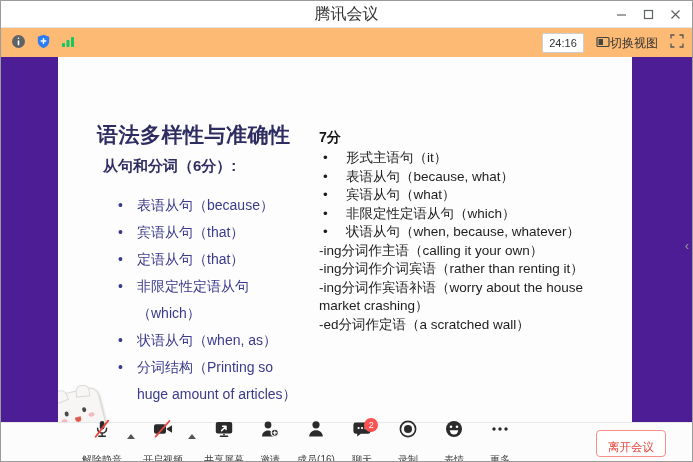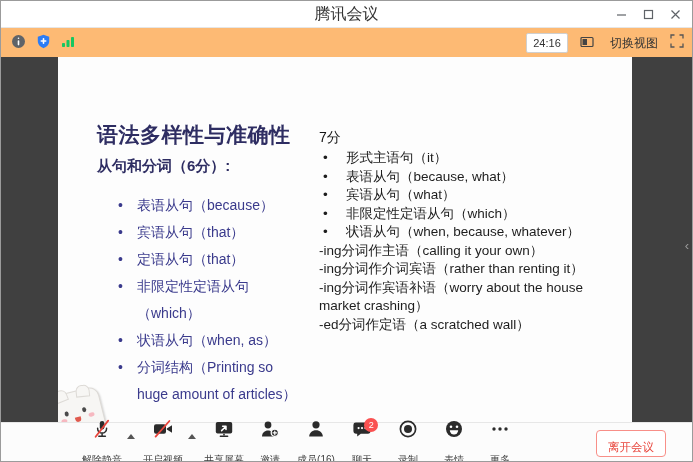--- a/index.html
+++ b/index.html
@@ -11,33 +11,33 @@
   .titlebar-title{position:absolute;left:0;right:0;top:0;height:26px;line-height:26px;text-align:center;font-size:16px;color:#333;}
   .win-controls{position:absolute;right:8px;top:0;height:26px;display:flex;align-items:center;gap:9px;}
   .win-btn{width:18px;height:18px;display:flex;align-items:center;justify-content:center;color:#5f6368;cursor:default;}
   .win-btn svg{display:block;}
 
   
   .statusbar{position:absolute;left:0;top:26px;width:100%;height:30px;background:#fdba74;border-top:1px solid #e6e6e6;}
   .status-left{position:absolute;left:10px;top:0;height:30px;display:flex;align-items:center;gap:10px;}
   .status-right{position:absolute;right:8px;top:0;height:30px;display:flex;align-items:center;gap:12px;}
   .timer{display:inline-block;min-width:42px;height:20px;line-height:18px;text-align:center;background:#fff;border:1px solid #cfcfcf;border-radius:2px;font-size:11px;color:#333;padding:0 4px;}
-  .switch-view{display:flex;align-items:center;gap:16px;font-size:12px;color:#333;cursor:default;}
-
-  
-  .content{position:absolute;left:0;top:56px;width:100%;height:365px;background:#404040;overflow:hidden;}
+  .switch-view{display:flex;align-items:center;gap:0;font-size:12px;color:#333;cursor:default;}
+
+  
+  .content{position:absolute;left:0;top:56px;width:100%;height:365px;background:#4c1d95;overflow:hidden;}
   .slide{position:absolute;left:57px;top:0;width:574px;height:365px;background:#fdfdfd;overflow:hidden;}
   .slide-title{position:absolute;left:39px;top:64px;margin:0;font-size:21px;font-weight:bold;color:#2e2d62;letter-spacing:.5px;}
   .col-left{position:absolute;left:39px;top:100px;width:222px;}
-  .col-left h2{margin:0 0 8px 0;font-size:15px;font-weight:bold;color:#2e2d62;}
+  .col-left h2{margin:0 0 8px 6px;font-size:15px;font-weight:bold;color:#2e2d62;}
   .col-left ul{margin:16px;padding:0;list-style:none;}
   .col-left li{position:relative;padding-left:24px;font-size:14px;line-height:27px;color:#3a3a8c;}
   .col-left li::before{content:"•";position:absolute;left:5px;color:#3a3a8c;}
   .col-right{position:absolute;left:261px;top:72px;width:296px;}
-  .col-right h3{margin:0 0 2px 0;font-size:14px;font-weight:normal;color:#141414;}
+  .col-right h3{margin:0 0 2px 0;font-size:14px;font-weight:bold;color:#141414;}
   .col-right ul{margin:0;padding:0;list-style:none;}
   .col-right li{position:relative;padding-left:27px;font-size:13.5px;line-height:18.5px;color:#1d1d1d;}
   .col-right li::before{content:"•";position:absolute;left:4px;color:#1d1d1d;}
   .col-right .plain p{margin:0;font-size:13.5px;line-height:18.5px;color:#1d1d1d;}
 
   
   .mascot{position:absolute;left:-7px;top:334px;width:52px;height:46px;background:#f7f6f4;border:1px solid #dddad6;border-radius:10px;transform:rotate(-14deg);box-shadow:1px 1px 2px rgba(0,0,0,.15);}
   .mascot .ear{position:absolute;top:-5px;width:14px;height:12px;background:#f7f6f4;border:1px solid #dddad6;border-radius:6px 6px 0 0;}
   .mascot .ear.l{left:6px;transform:rotate(-8deg);}
   .mascot .ear.r{right:7px;transform:rotate(8deg);}

